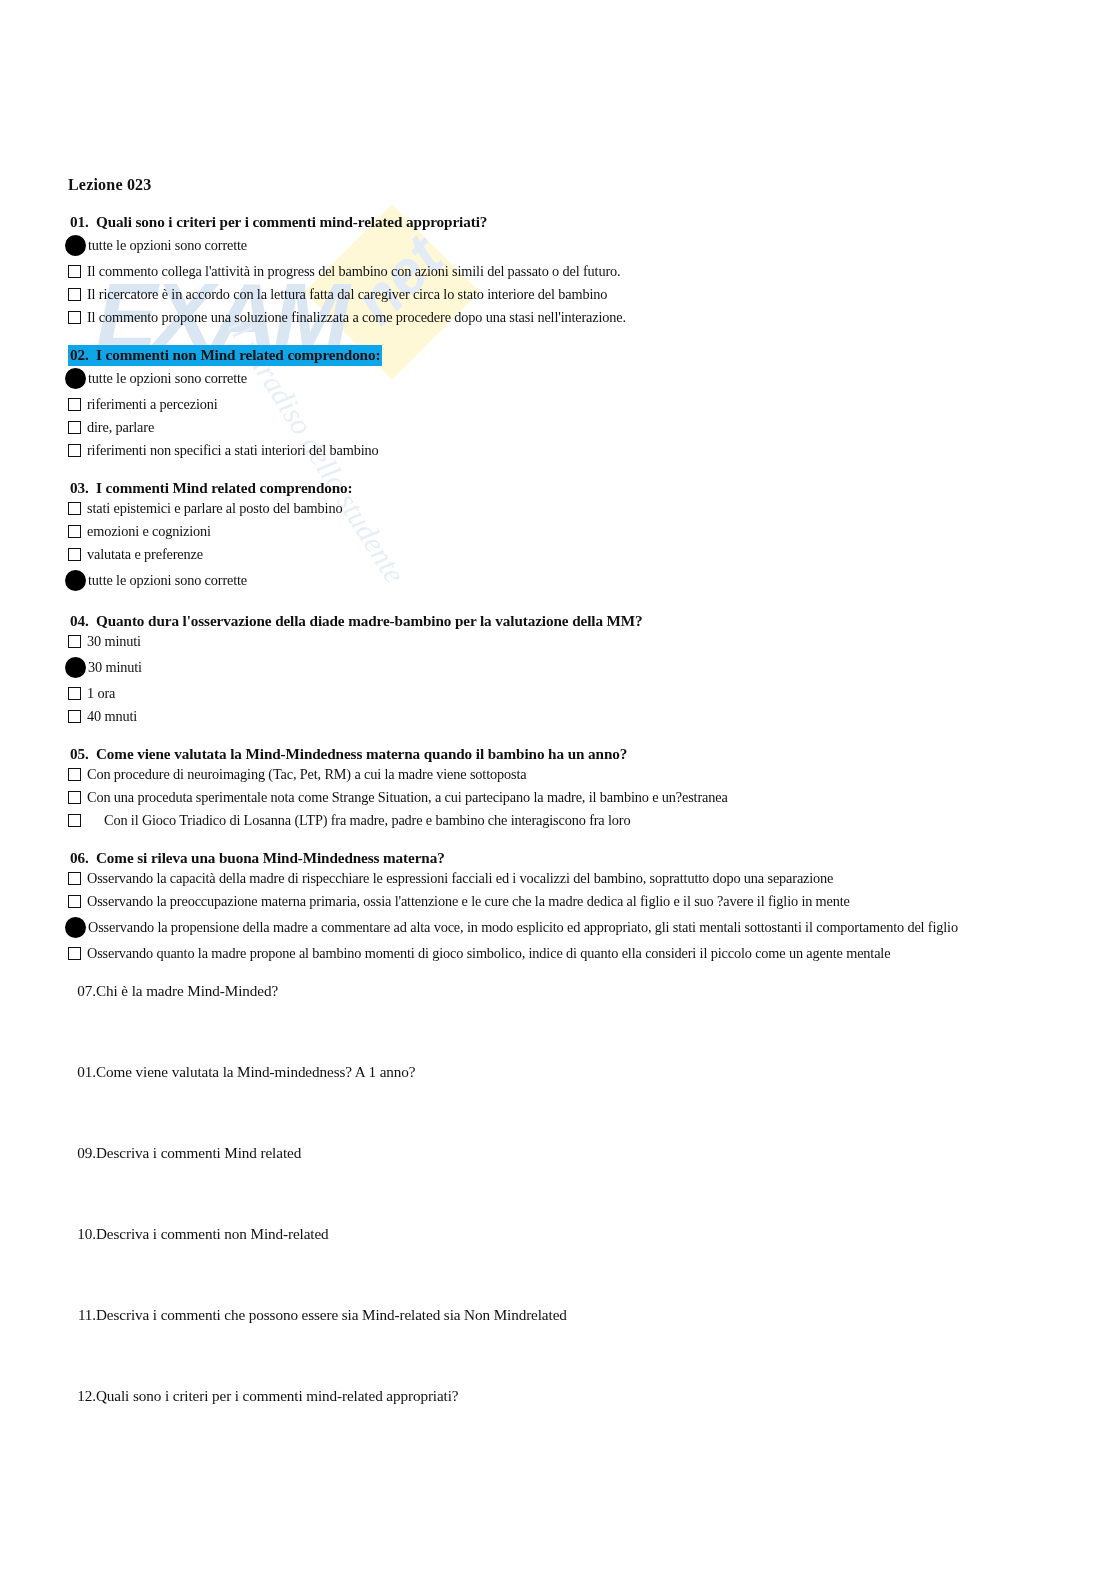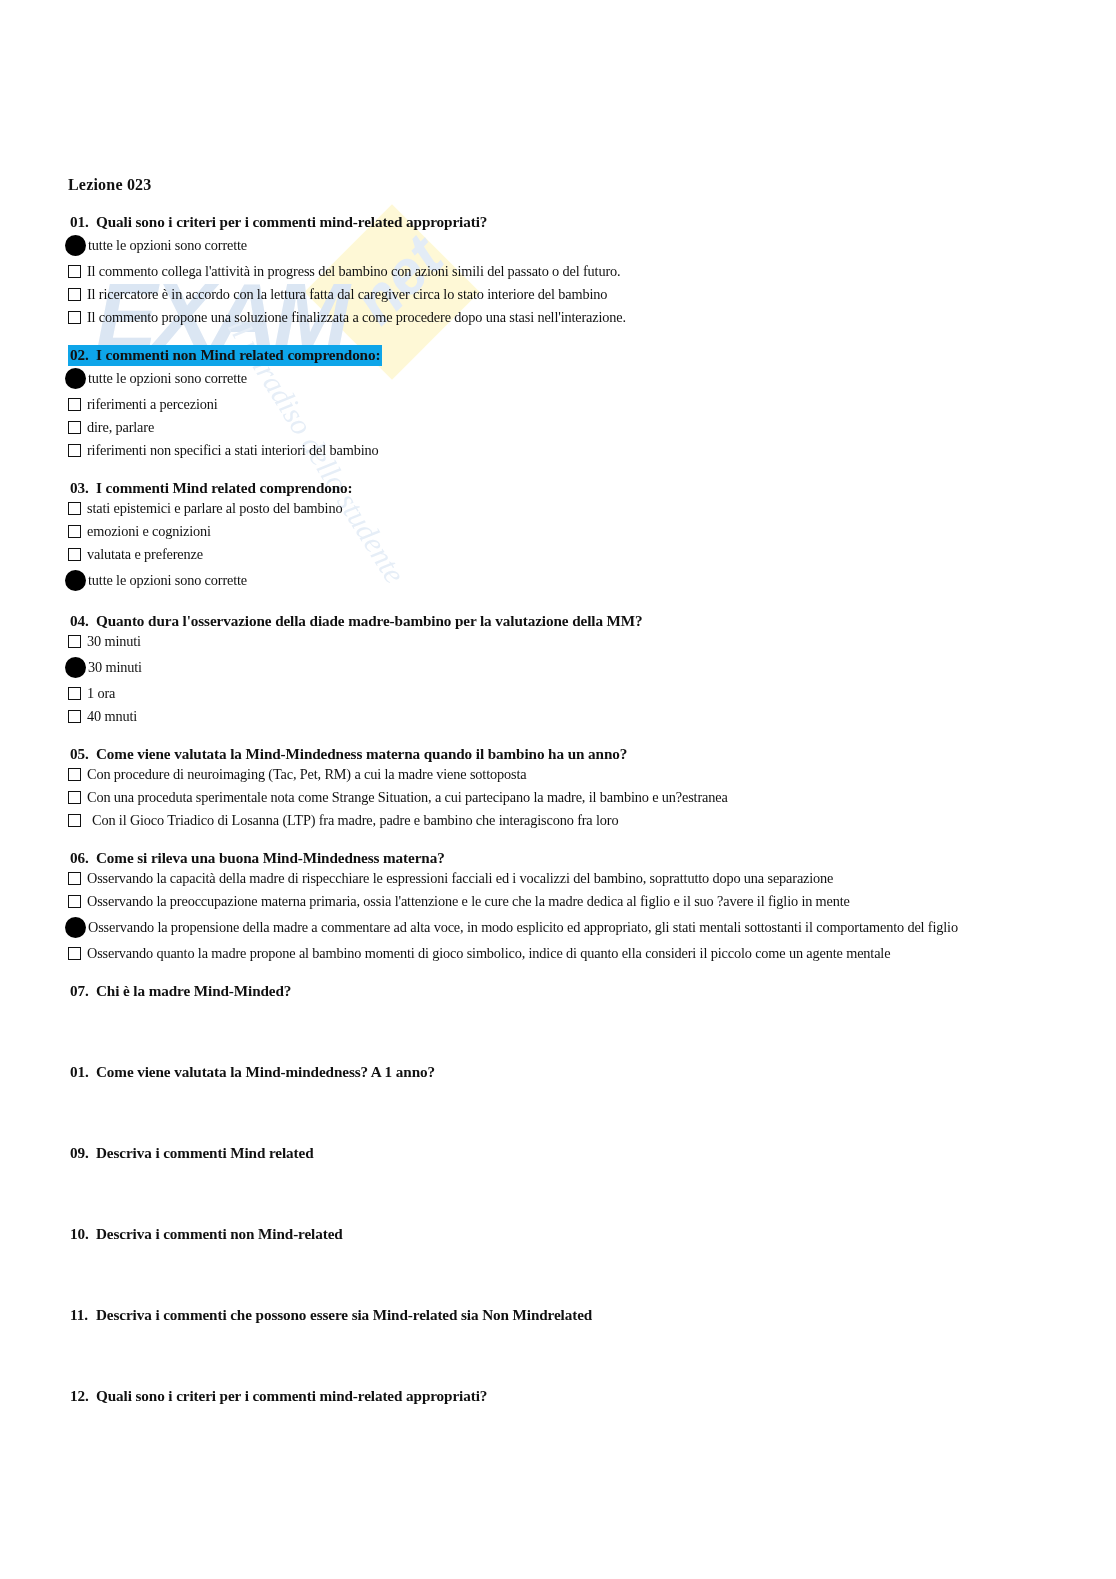--- a/index.html
+++ b/index.html
@@ -132,28 +132,29 @@
     flex: 0 0 auto;
     width: 21px;
     height: 21px;
     border-radius: 50%;
     background: #000;
     margin-right: 2px;
     margin-left: -3px;
     box-sizing: border-box;
   }
   .opt-text { display: inline-block; }
-  .opt.indent .opt-text { padding-left: 5px; }
+  .opt.indent .opt-text { padding-left: 5px; margin-left: 12px; }
 
   
   .q-plain {
     font-size: 15.2px;
-    font-weight: 700;
+    font-weight: 400;
     margin: 0 0 33px 0;
     letter-spacing: -.1px;
+    text-align: right;
   }
 </style>
 </head>
 <body>
 
 <div id="watermark">
   <div class="wm-diamond"></div>
   <div class="wm-exam">EXAM</div>
   <div class="wm-net">net</div>
   <div class="wm-tag">il paradiso dello studente</div>

